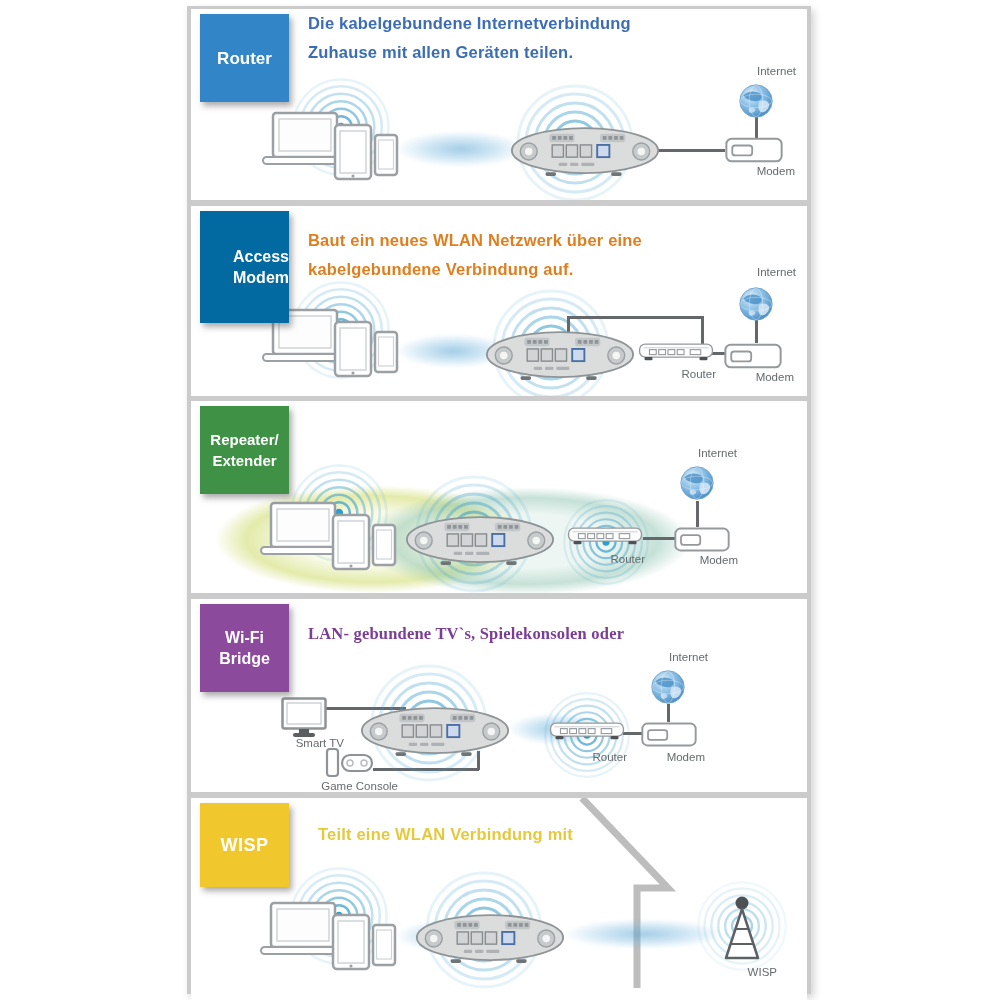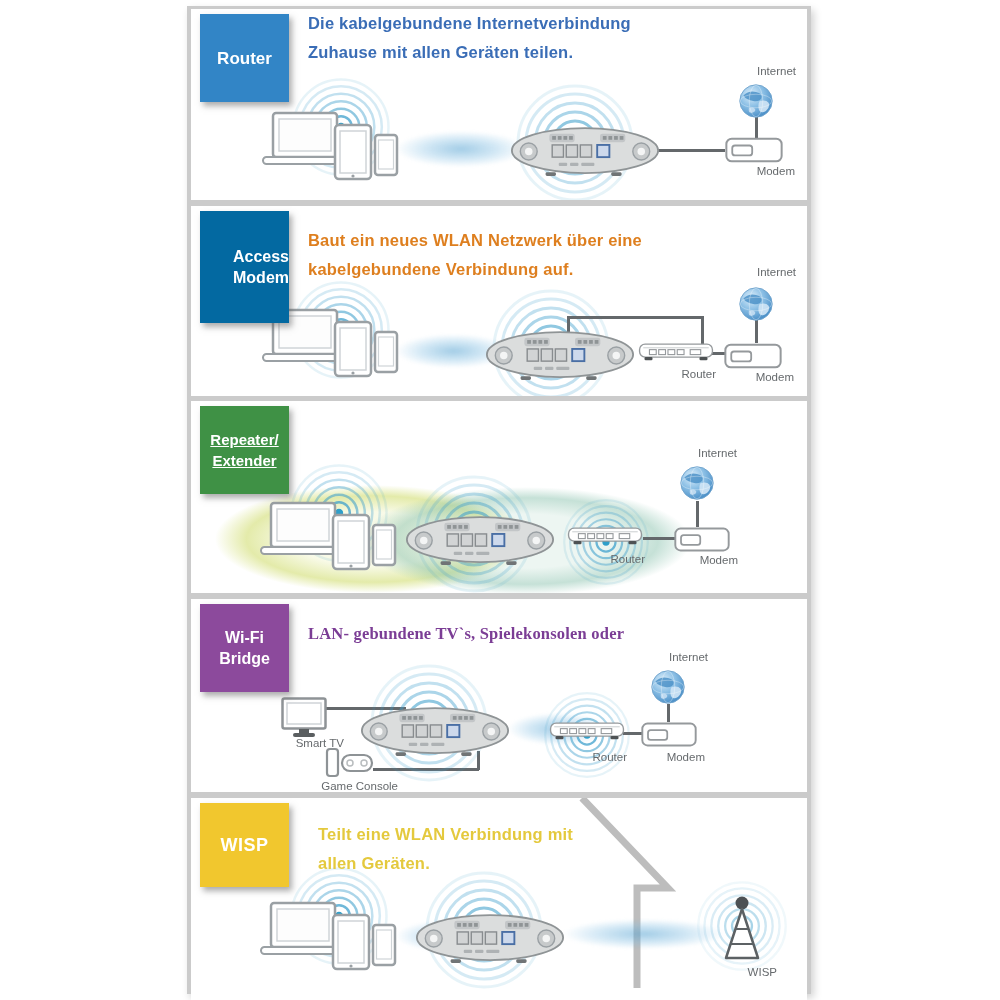--- a/index.html
+++ b/index.html
@@ -12,21 +12,21 @@
   #p3{top:395px;height:192px;}
   #p4{top:593px;height:193px;}
   #p5{top:792px;height:238px;}
   .abs{position:absolute;}
   .badge{position:absolute;left:9px;top:5px;width:89px;display:flex;flex-direction:column;justify-content:center;
          align-items:center;color:#fff;font-weight:bold;text-align:center;
          box-shadow:3px 4px 6px rgba(90,90,90,.5);z-index:4;}
   .badge span{display:block;line-height:21px;}
   .b1{height:88px;font-size:17px;background:#3285c6;}
   .b2{height:112px;font-size:16px;background:#0369a1;align-items:flex-end;}
-  .b3{height:88px;font-size:15px;background:#3f9145;text-decoration:underline;}
+  .b3{height:88px;font-size:15px;background:#3f9145;}
   .b4{height:88px;font-size:16px;background:#8c4a9c;}
   .b5{height:84px;font-size:18px;background:#f1c72e;letter-spacing:.5px;}
   .desc{position:absolute;left:117px;font-weight:bold;font-size:16.5px;line-height:29px;letter-spacing:.2px;z-index:4;}
   .d1{color:#3a6db6;} .d2{color:#de7f1f;} .d3{color:#43a050;} .d4{color:#7b3d95;font-family:Liberation Serif, serif;} .d5{color:#e4c93d;margin-left:10px;}
   .lbl{position:absolute;font-size:11.5px;color:#666a6d;text-align:right;z-index:5;}
   .wire{position:absolute;background:#64686b;z-index:1;}
   .beam{position:absolute;border-radius:50%;z-index:1;
         background:radial-gradient(ellipse closest-side,rgba(88,164,210,.55),rgba(120,185,225,.33) 55%,rgba(150,200,235,0) 100%);
         filter:blur(1.5px);}
   .cov{position:absolute;border-radius:50%;z-index:0;}
@@ -294,21 +294,20 @@
       </svg>
     <div class="lbl" style="left:437px;top:52px;width:80px">Internet</div>
   </div>
 
   <div class="panel" id="p5">
     <div class="badge b5">
       <span>WISP</span>
     </div>
     <div class="desc d5" style="top:22px">
       <div>Teilt eine WLAN Verbindung mit</div>
-      <div>allen Geräten.</div>
     </div>
     <svg class="abs" style="left:0;top:0;width:616px;height:190px;z-index:0">
       <polyline points="391,0 477,90 446,90 446,190" fill="none" stroke="#bdbdbd" stroke-width="7"></polyline>
     </svg>
     <svg class="sig" style="left:98px;top:68px;width:100px;height:100px">
         <use href="#sym-wifi"></use>
       </svg>
     <svg class="dev" style="left:68px;top:97px;width:140px;height:92px">
         <use href="#sym-devices"></use>
       </svg>

